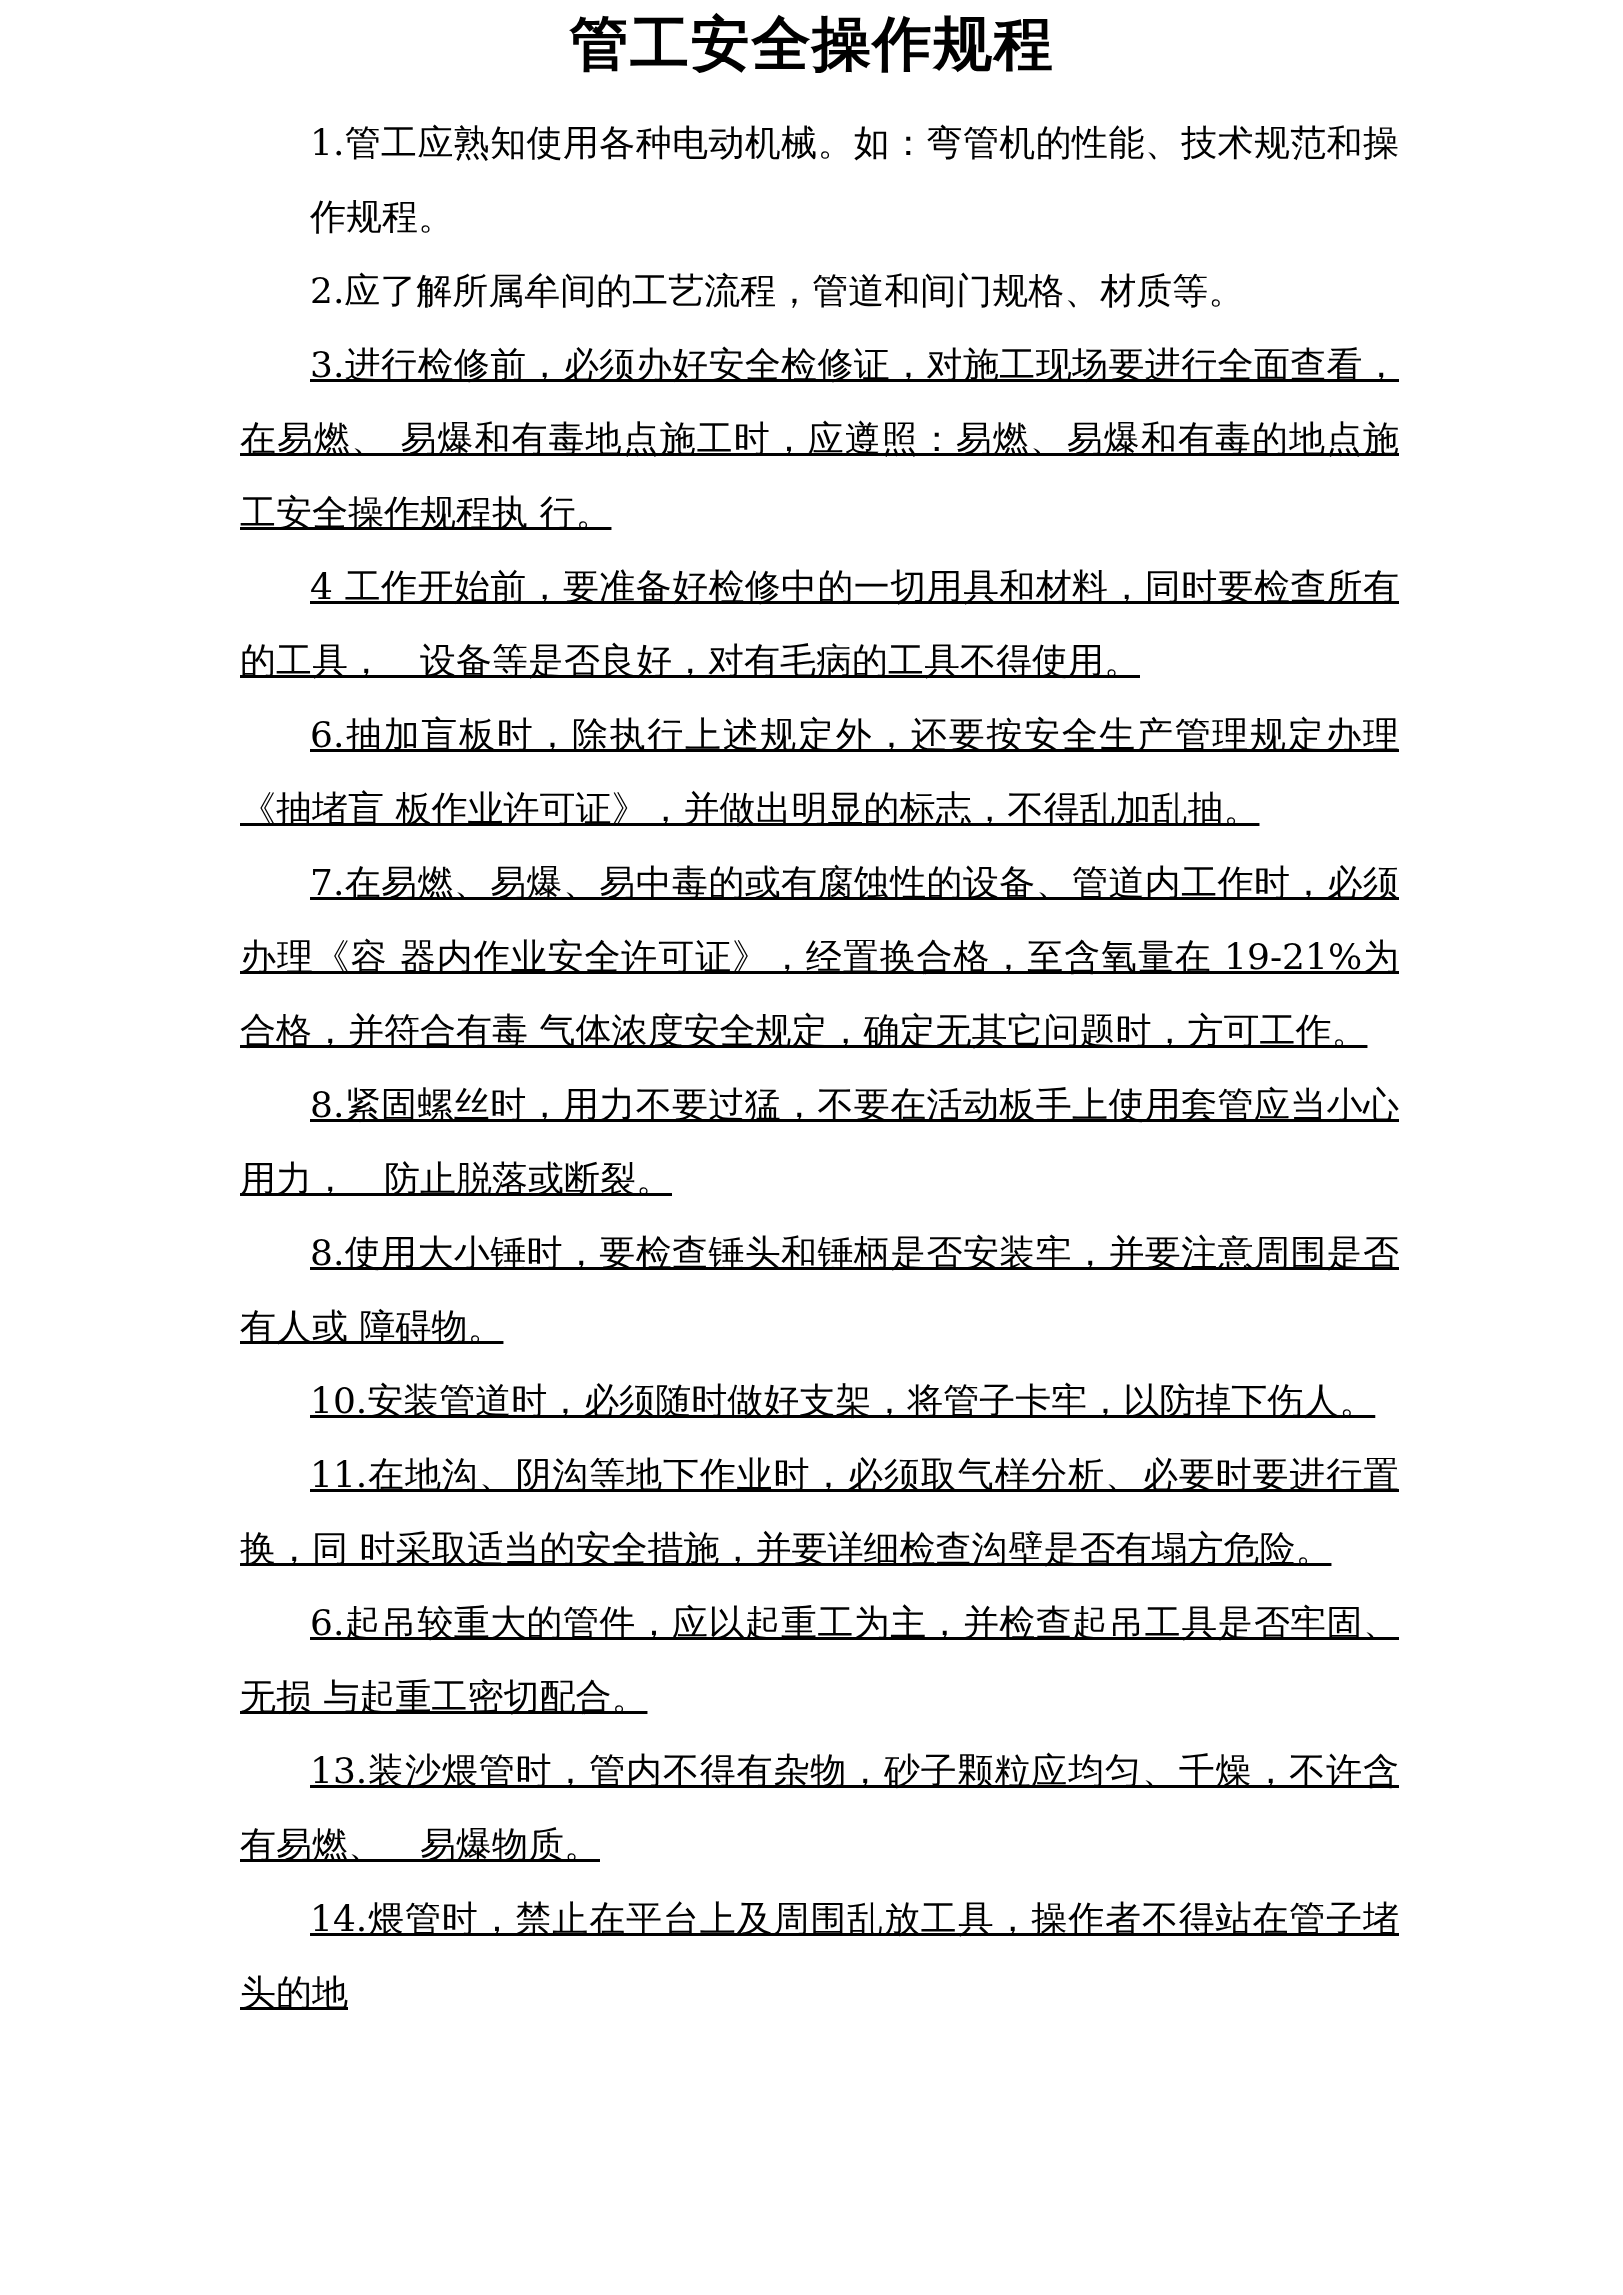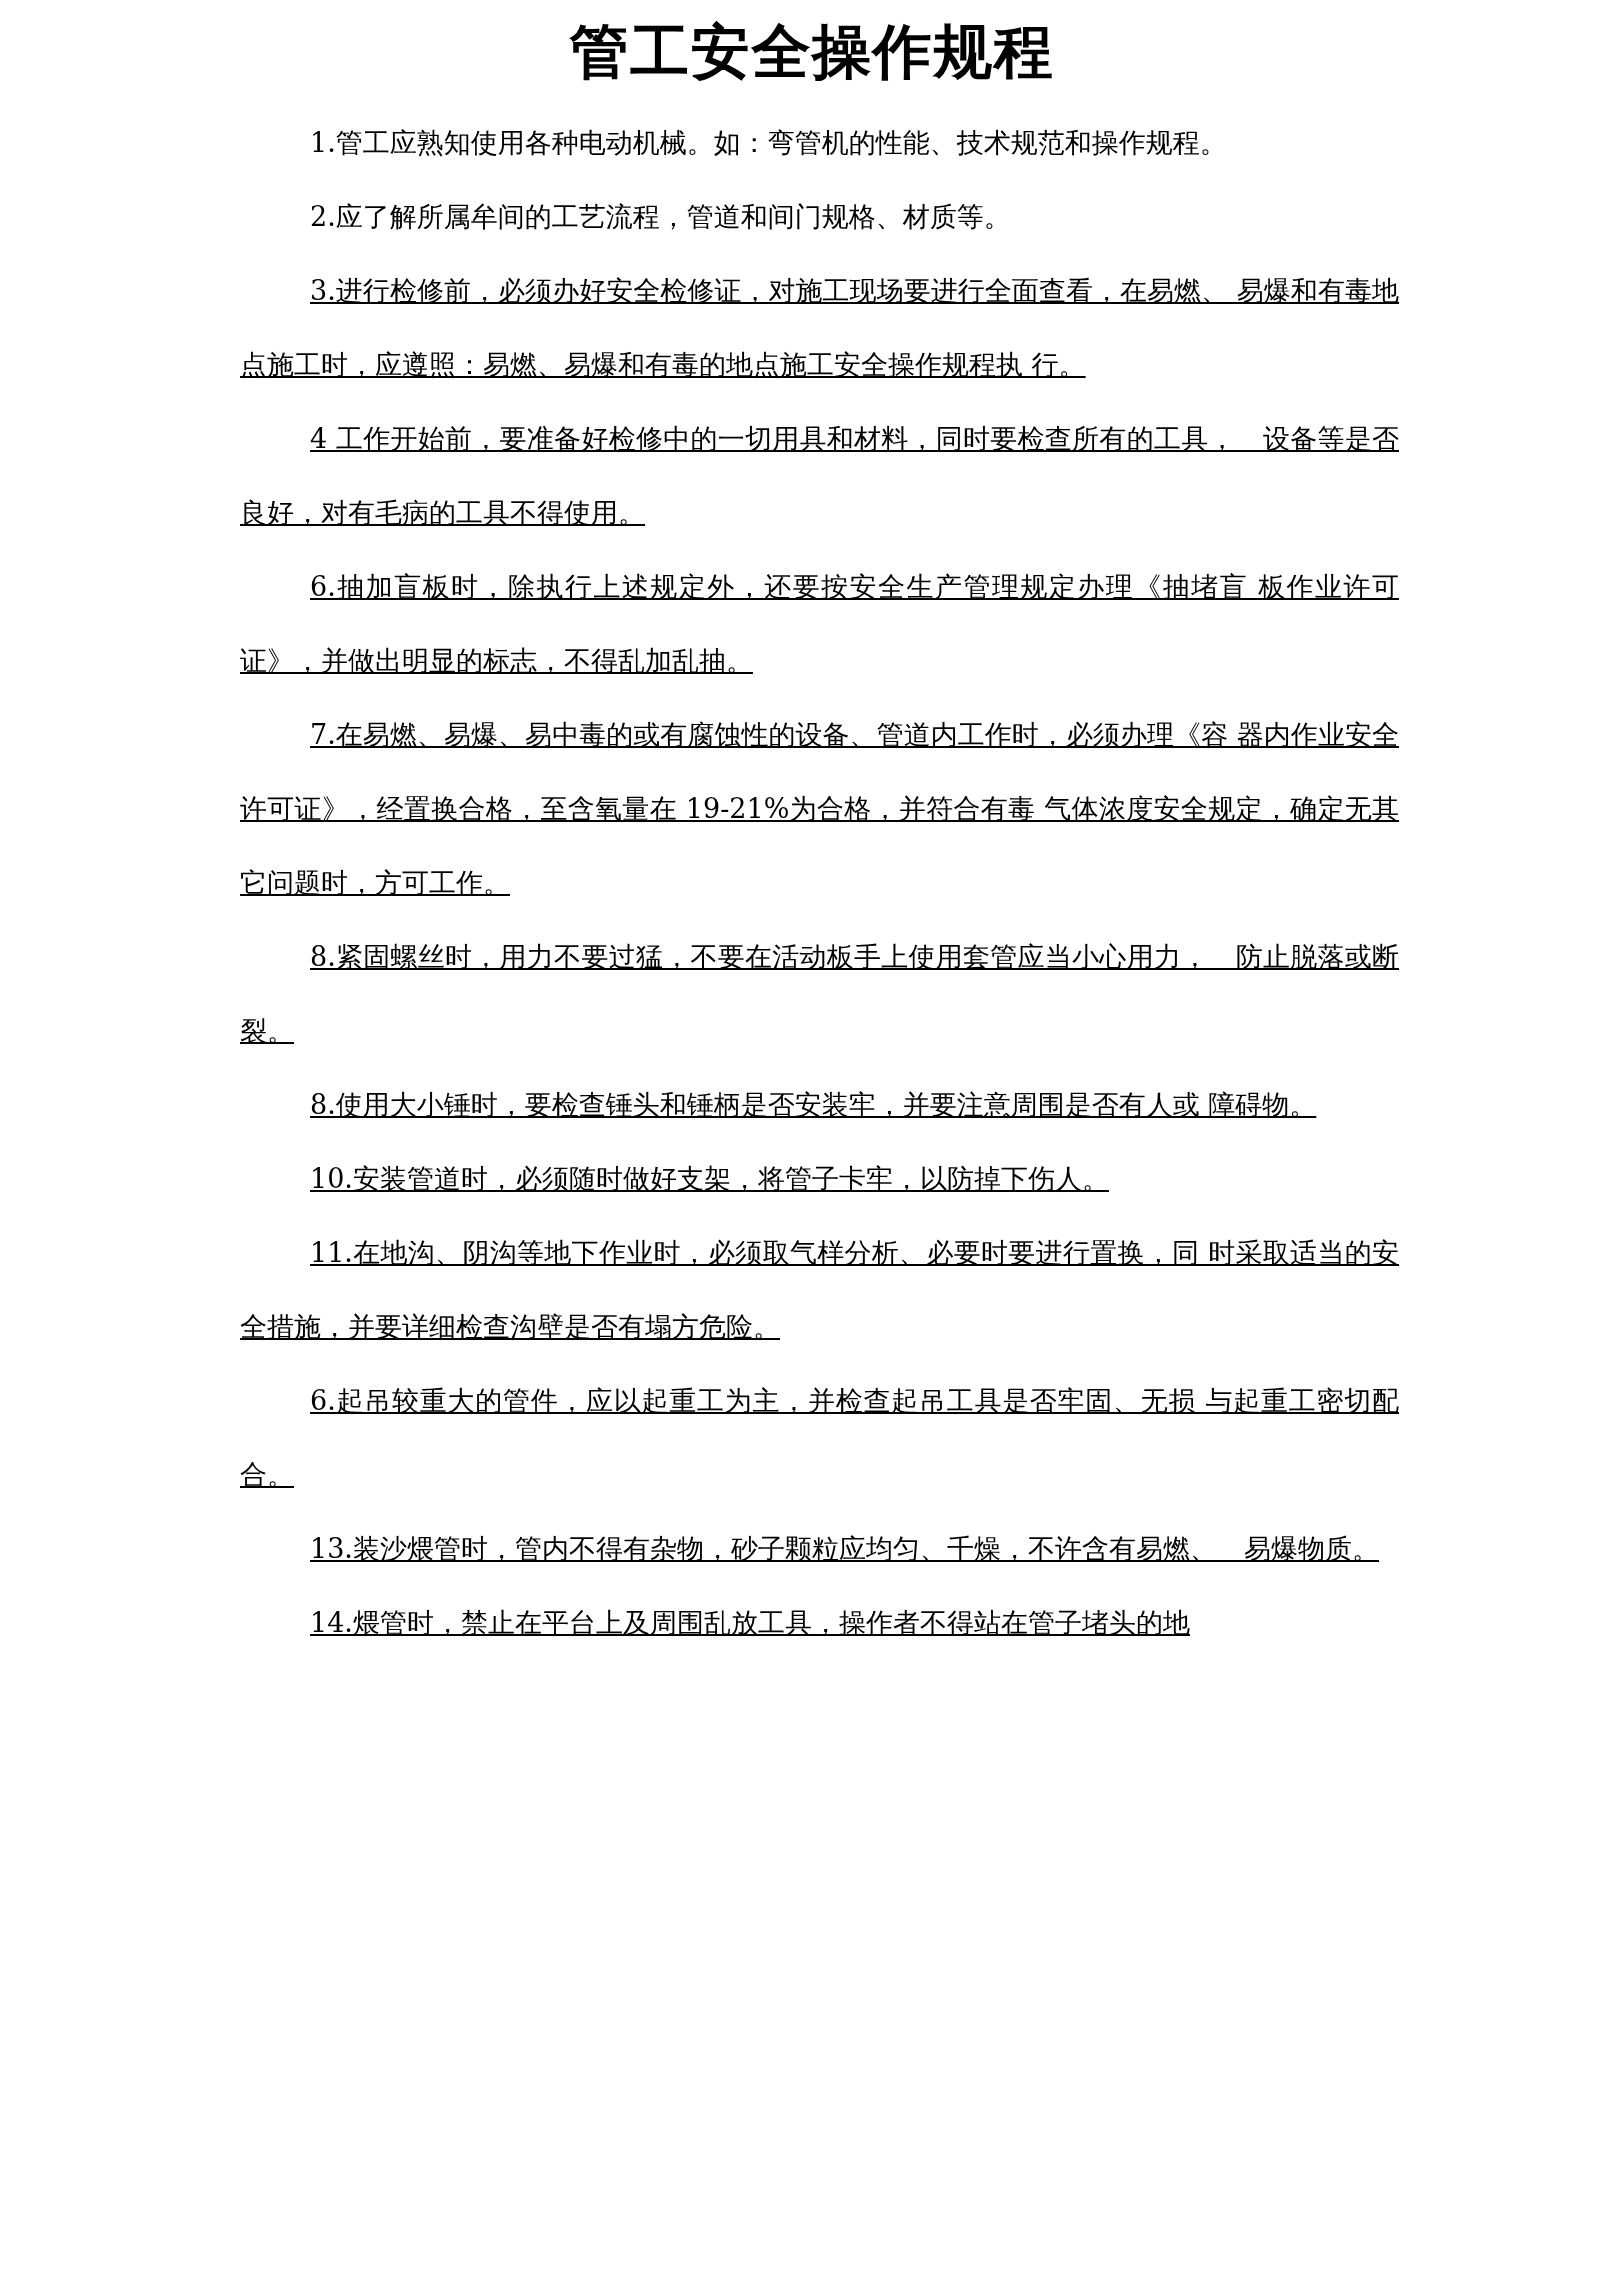--- a/index.html
+++ b/index.html
@@ -1,22 +1,22 @@
 <!DOCTYPE html>
 <html style="font-size:13px"><head>
 <meta charset="utf-8">
 <style>
   html, body { margin: 0; padding: 0; background: #ffffff; }
   body { width: 1624px; height: 2295px; overflow: hidden; position: relative;
          font-family: "DejaVu Serif", "Liberation Serif", serif; color: #000; }
-  .title { position: absolute; top: 15px; left: 0; width: 1624px; text-align: center;
+  .title { position: absolute; top: 7px; left: 0; width: 1624px; text-align: center;
            font-family: "DejaVu Sans", "Liberation Sans", sans-serif; font-weight: bold;
            font-size: 59px; line-height: 74px; letter-spacing: 1.6px; }
   .body { position: absolute; top: 106px; left: 240px; width: 1159px; }
-  .para { font-size: 27px; line-height: 74px; text-align: justify; text-align-last: left;
+  .para { font-size: 36px; line-height: 74px; text-align: justify; text-align-last: left;
           margin: 0; white-space: normal; word-break: break-all; }
   .indent { text-indent: 70px; text-decoration: underline; }
   .hanging { padding-left: 70px; }
 </style>
 </head>
 <body>
 
 <div class="title">管工安全操作规程</div>
 
 <div class="body">

